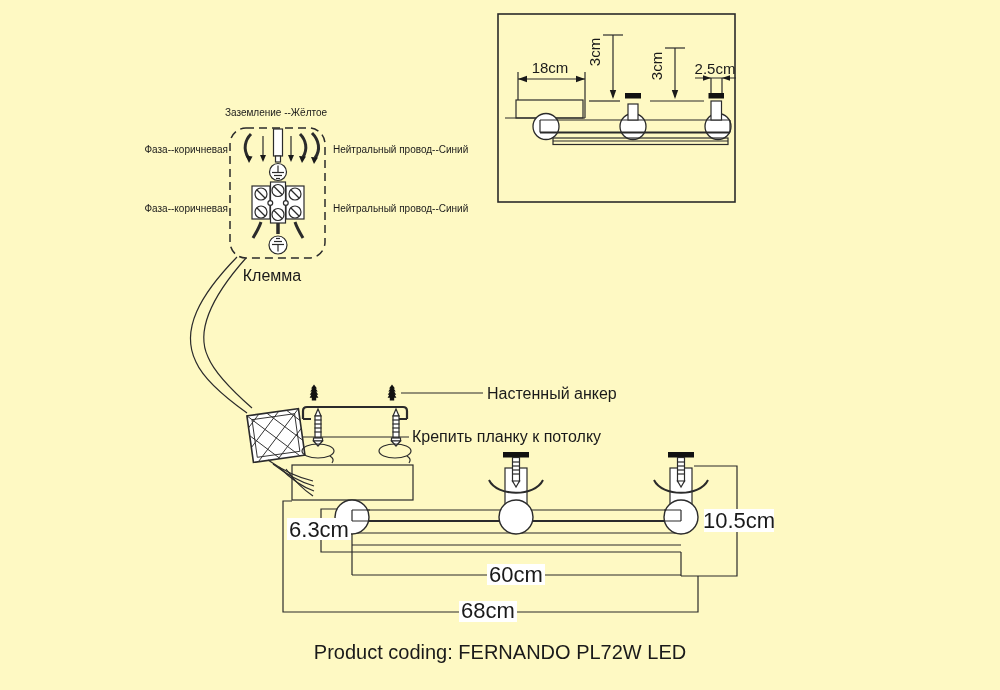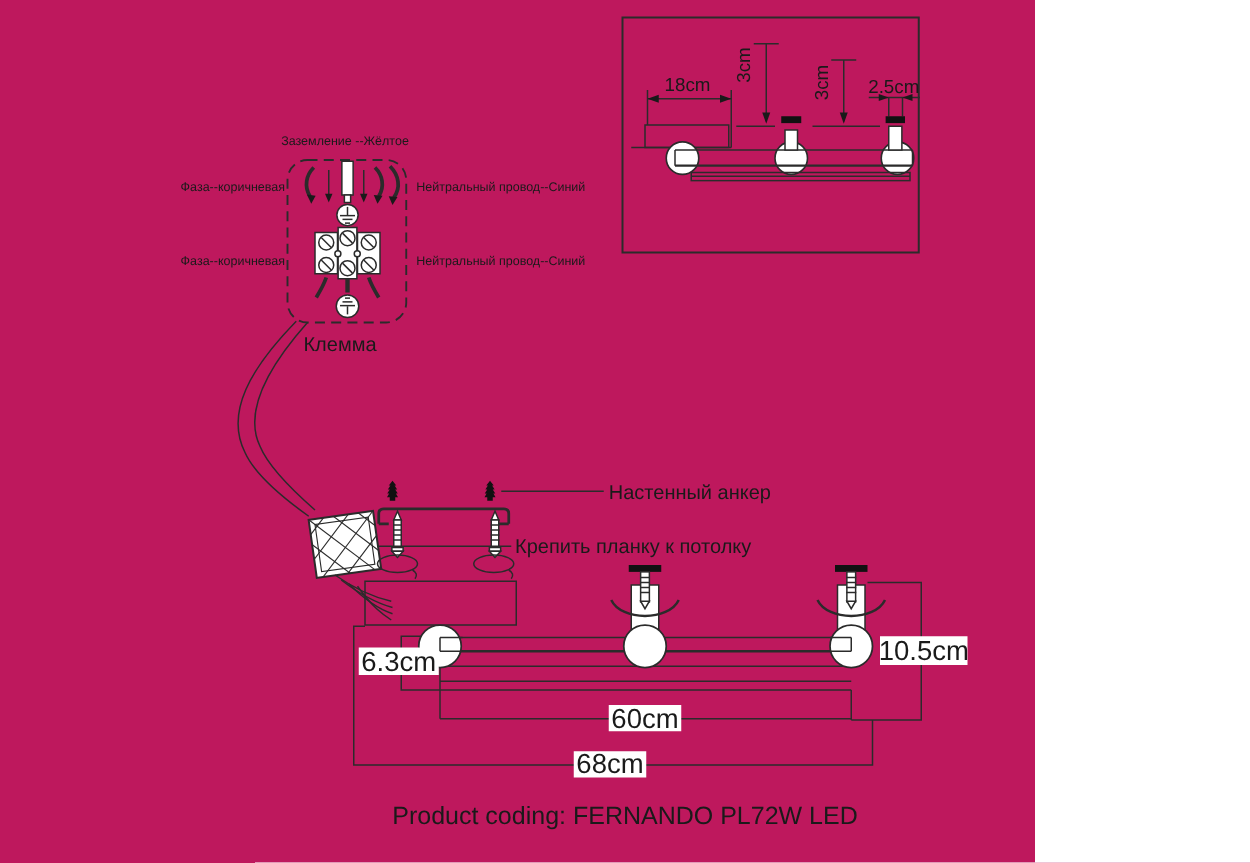--- a/index.html
+++ b/index.html
@@ -1,16 +1,16 @@
 <!DOCTYPE html>
 <html><head>
 <meta charset="utf-8">
 <style>
   html,body{margin:0;padding:0;background:#fff;}
-  .canvas{position:relative;width:828px;height:690px;background:#be185d;overflow:hidden;
+  .canvas{position:relative;width:1000px;height:690px;background:#fef9c3;overflow:hidden;
           font-family:"Liberation Sans", sans-serif;}
   svg{display:block;}
   text{fill:#1a1a1a;font-family:"Liberation Sans", sans-serif;}
   .lbl-sm{font-size:10px;}
   .lbl-md{font-size:16px;}
   .lbl-dim{font-size:15px;}
   .lbl-big{font-size:22px;}
   .lbl-foot{font-size:20px;}
 </style>
 </head>

